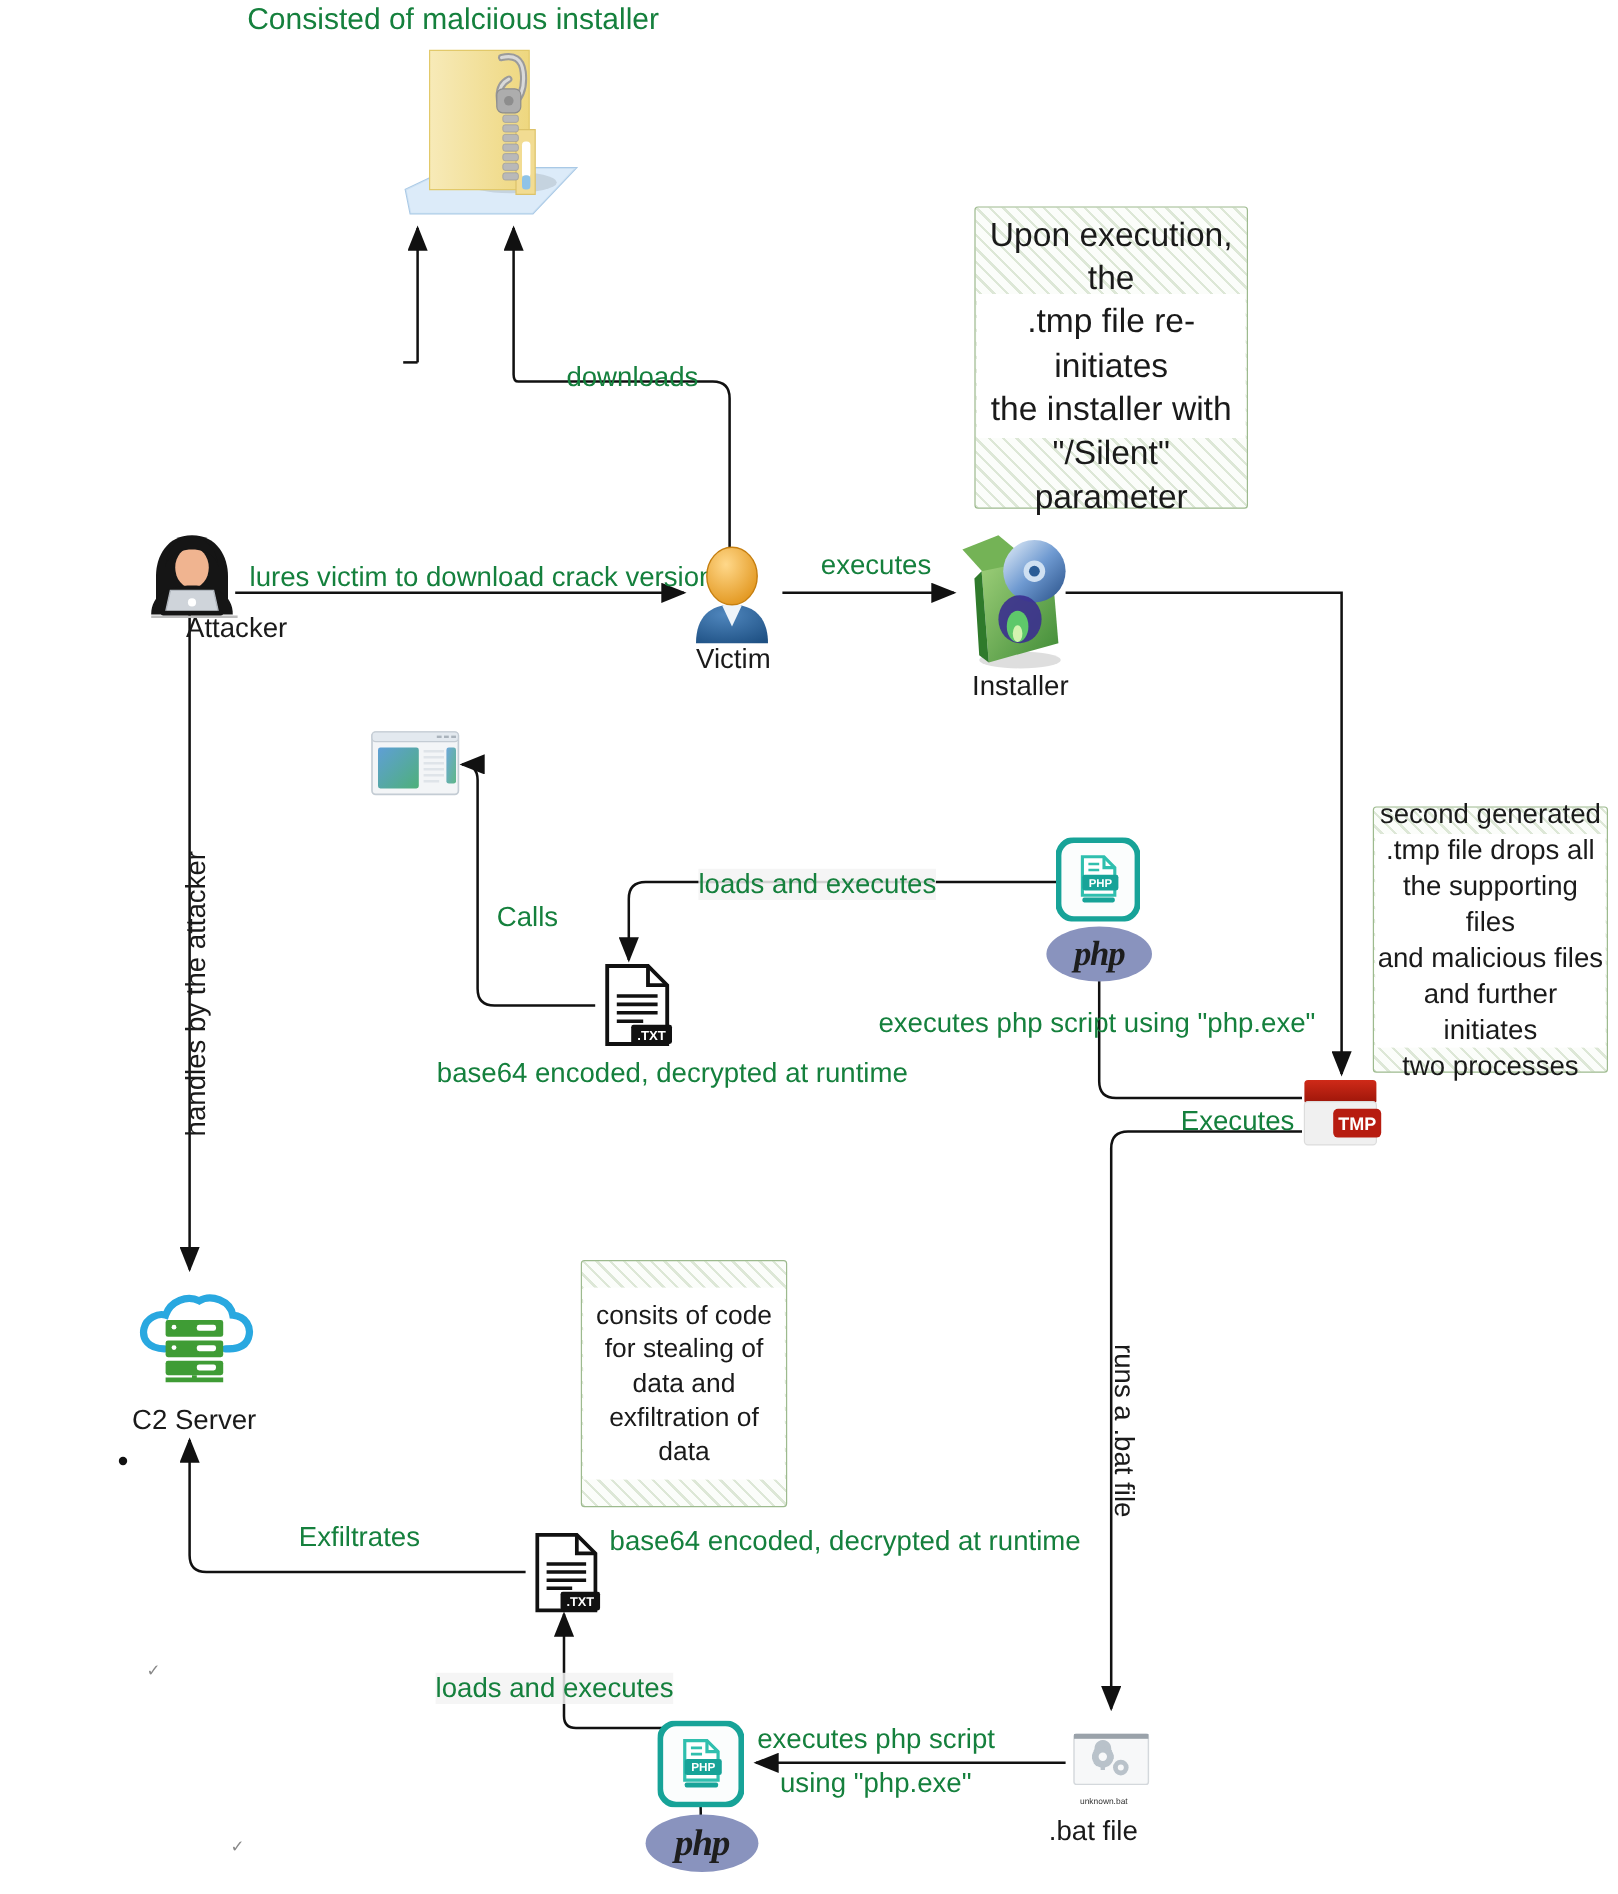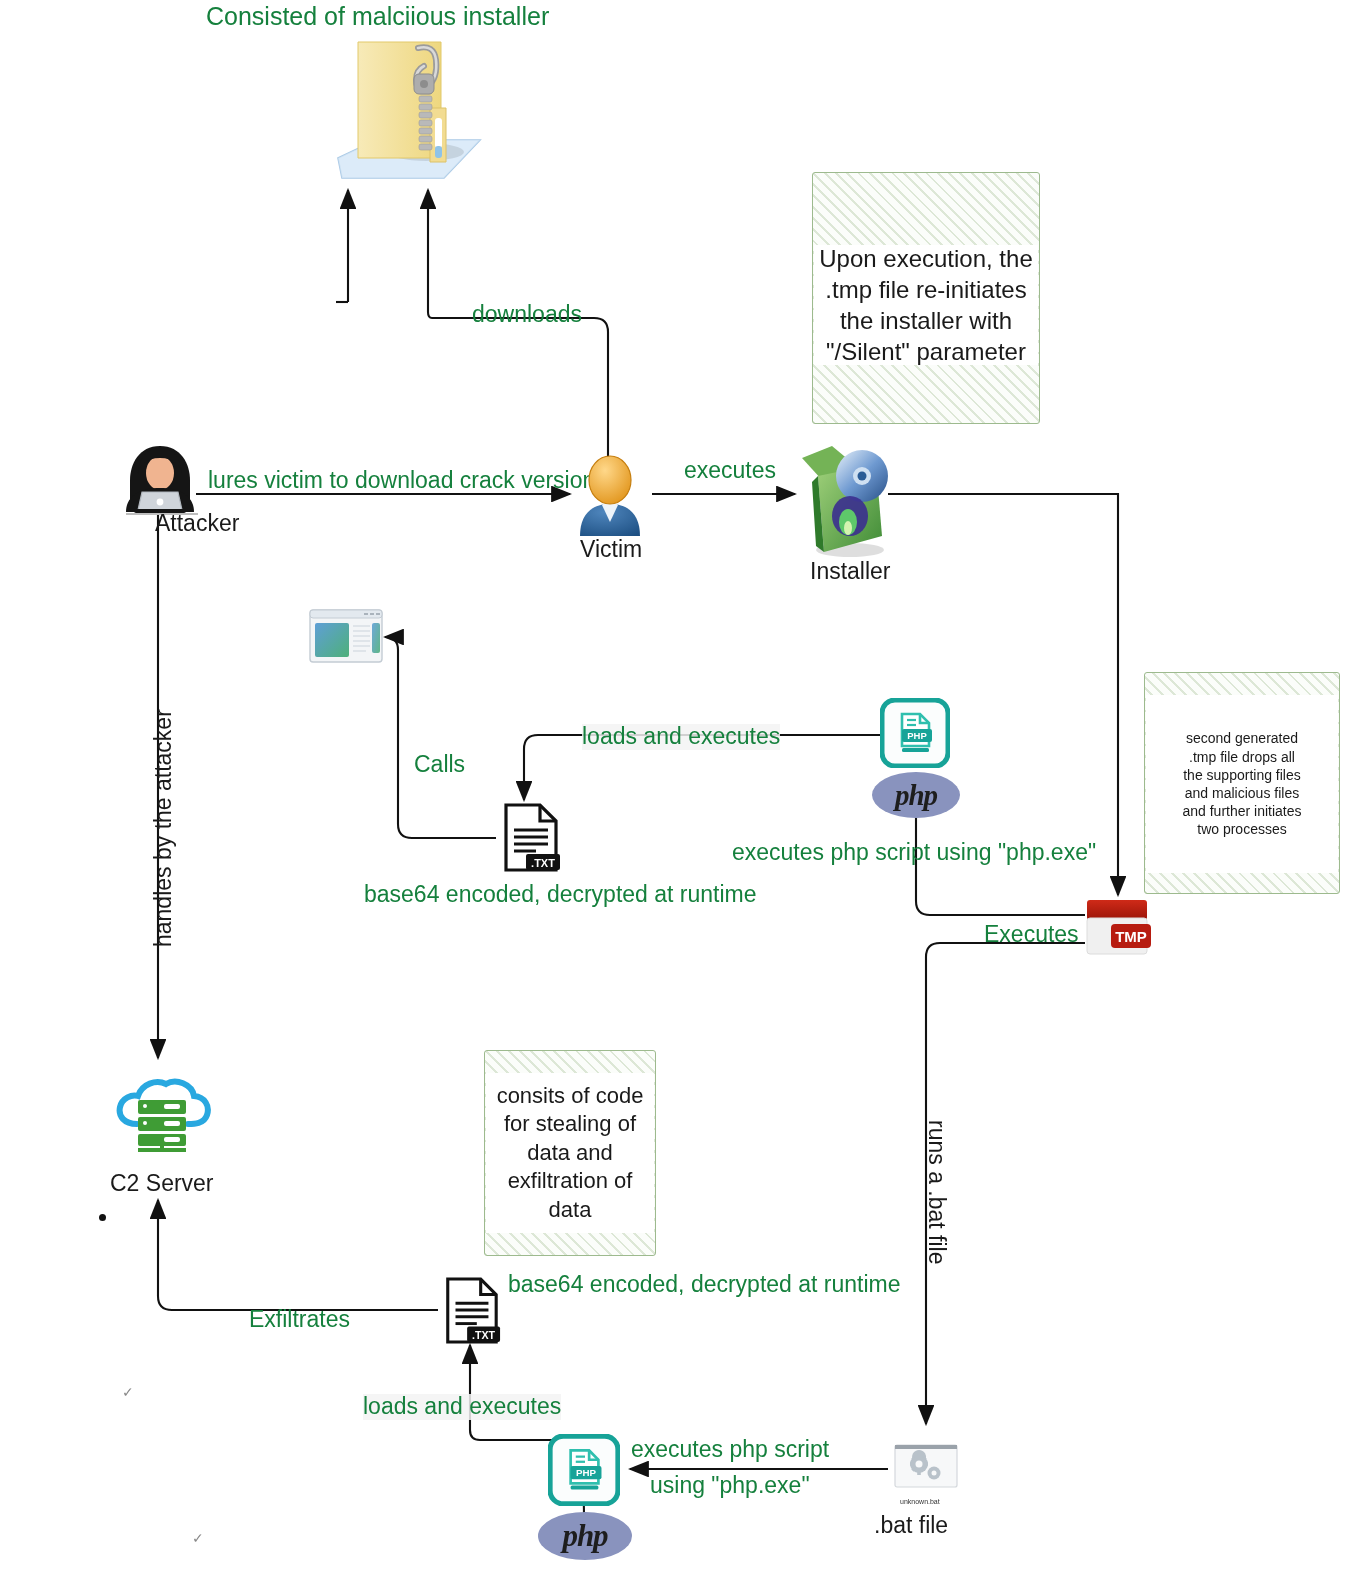--- a/index.html
+++ b/index.html
@@ -11,21 +11,21 @@
   .icon{position:absolute;}
   .cap{position:absolute;font-size:23px;color:#1a1a1a;white-space:nowrap;}
 
   
   .note{position:absolute;box-sizing:border-box;border:1.6px solid #9dba8e;
         background:
           repeating-linear-gradient(45deg, rgba(151,181,132,0.30) 0 2px, rgba(255,255,255,0) 2px 8px),
           #fbfdfa;
         border-radius:3px;}
   .note .band{position:absolute;left:1px;right:1px;background:#fff;display:flex;align-items:center;justify-content:center;}
-  .note .txt{font-size:24px;line-height:1.30;color:#1a1a1a;text-align:center;width:100%;}
+  .note .txt{font-size:28px;line-height:1.30;color:#1a1a1a;text-align:center;width:100%;}
   .note .tail{position:absolute;width:0;height:0;}
 
   
   .vlbl{position:absolute;font-size:23px;color:#1a1a1a;white-space:nowrap;transform-origin:0 0;}
 
   
   .phplogo{position:absolute;border-radius:50%;background:#8993be;display:flex;align-items:center;justify-content:center;}
   .phplogo span{font-family:"Liberation Serif",serif;font-style:italic;font-weight:bold;color:#1d1d1d;letter-spacing:-1px;}
 
   .dot{position:absolute;width:7px;height:7px;border-radius:50%;background:#111;}
@@ -255,21 +255,21 @@
     </svg>
   </div>
   <div class="phplogo" style="left:872px;top:772px;width:88px;height:46px;">
     <span style="font-size:29px;">php</span>
   </div>
 
   <div class="lbl" style="left:732px;top:840px;">executes php script using "php.exe"</div>
 
   <div class="note" style="left:1144px;top:672px;width:196px;height:222px;">
     <div class="band" style="top:22px;height:178px;">
-      <div class="txt" style="white-space:pre-line;font-size:14px;">second generated
+      <div class="txt" style="white-space:pre-line;font-size:23px;">second generated
 .tmp file drops all
 the supporting files
 and malicious files
 and further initiates
 two processes</div>
     </div>
     <svg class="tail" style="left:10px;top:216px;" width="46" height="32" viewBox="0 0 46 32">
       <path d="M2,0 L40,0 L14,30 L22,6 Z" fill="#f6faf3" stroke="#9dba8e" stroke-width="1.6"></path>
     </svg>
   </div>
@@ -334,21 +334,21 @@
           <path d="M16,35 H50"></path>
           <path d="M16,42 H50"></path>
           <path d="M16,49 H38"></path>
         </g>
       <rect x="28" y="52" width="34" height="16" rx="2" fill="#111"></rect>
       <text x="45" y="64.5" font-family="Liberation Sans, sans-serif" font-size="11" font-weight="bold" fill="#fff" text-anchor="middle">.TXT</text>
     </svg>
   </div>
   <div class="lbl" style="left:508px;top:1272px;">base64 encoded, decrypted at runtime</div>
 
-  <div class="lbl" style="left:249px;top:1268px;margin-top:39px;">Exfiltrates</div>
+  <div class="lbl" style="left:249px;top:1268px;">Exfiltrates</div>
   <div class="lbl hl" style="left:363px;top:1394px;">loads and executes</div>
 
   <div class="icon" style="left:548px;top:1434px;width:72px;height:72px;">
     <svg viewBox="0 0 70 70" width="72" height="72">
       <rect x="2" y="2" width="66" height="66" rx="13" fill="#fbfdfd" stroke="#17a398" stroke-width="5"></rect>
       <path d="M22,16 L40,16 L49,25 L49,48 L22,48 Z" fill="#fff" stroke="#2fbfae" stroke-width="2.6"></path>
       <path d="M40,16 L40,25 L49,25" fill="none" stroke="#2fbfae" stroke-width="2.6"></path>
       <g stroke="#2fbfae" stroke-width="2.2">
           <path d="M27,22 H36"></path>
           <path d="M27,27 H36"></path>

